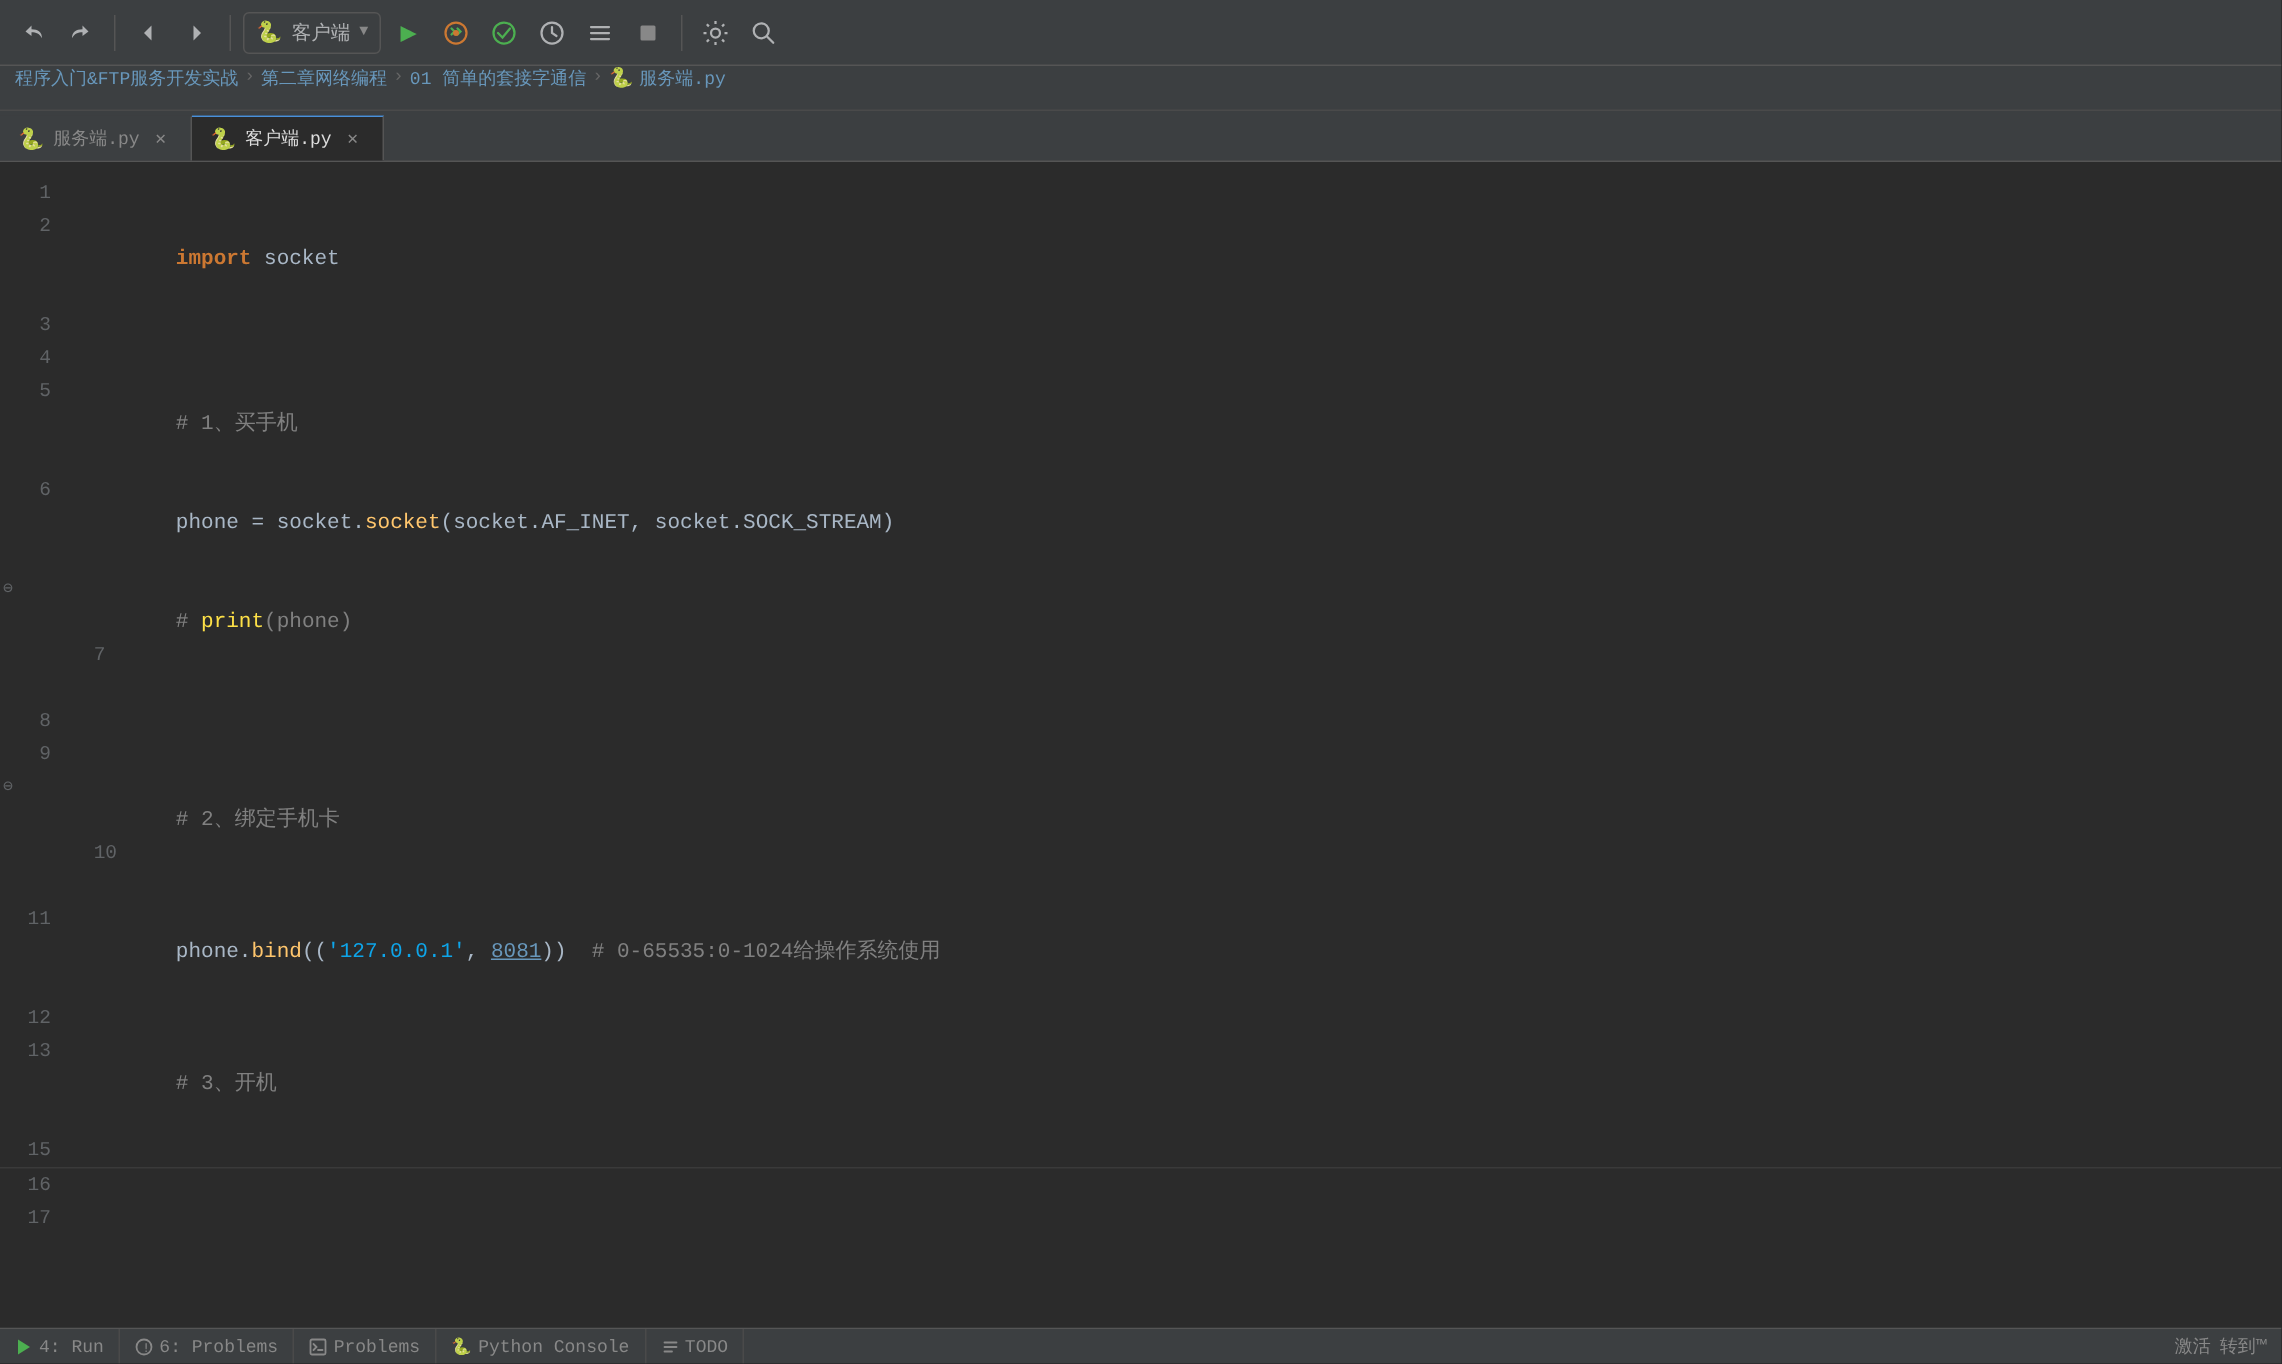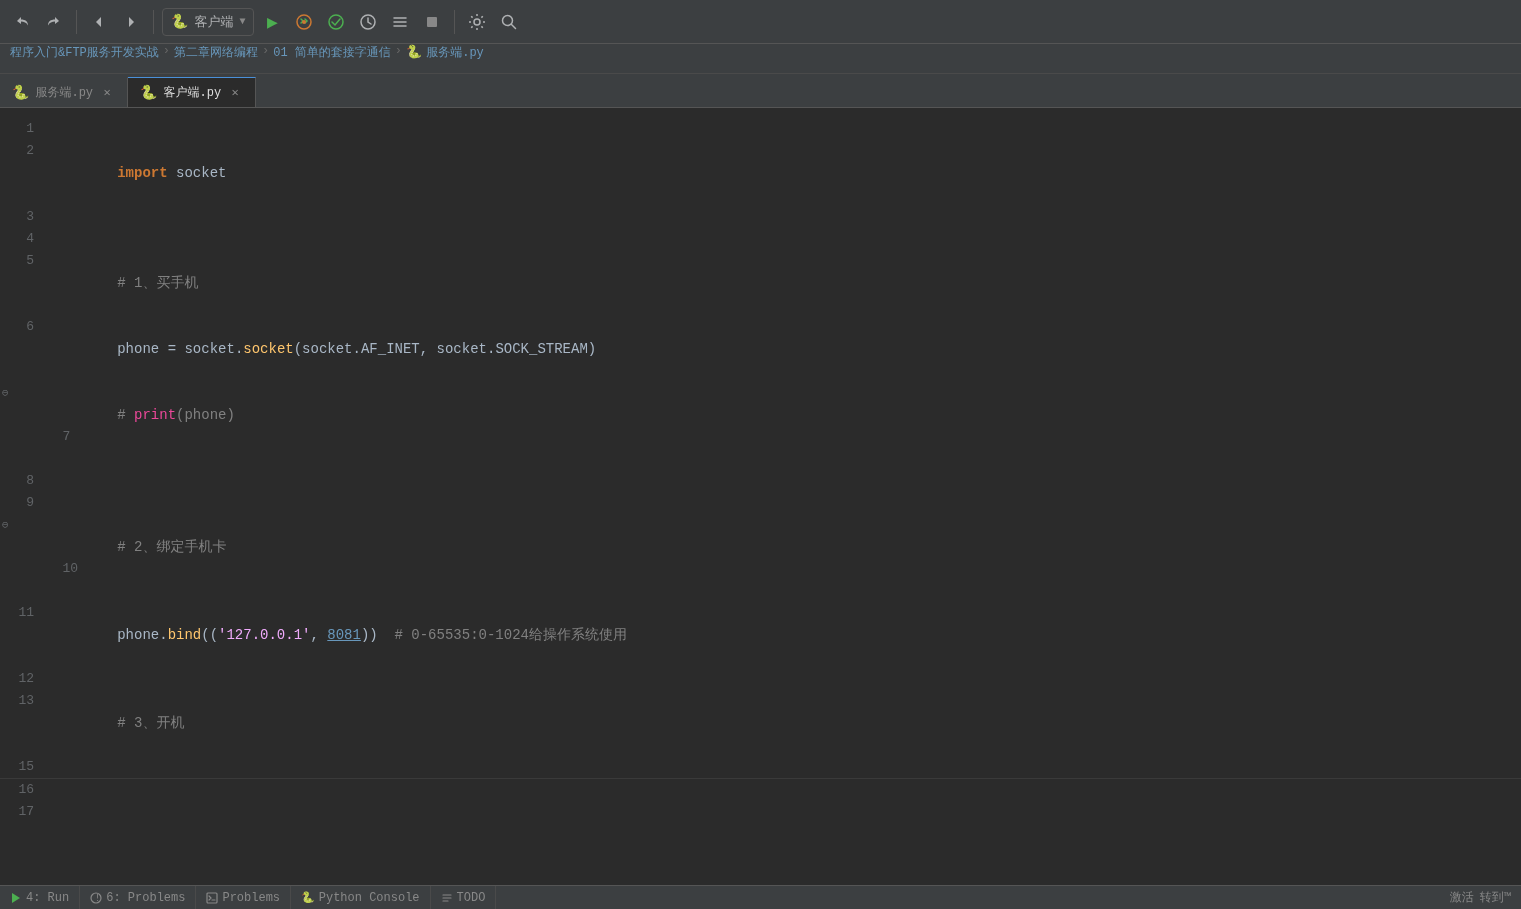--- a/index.html
+++ b/index.html
@@ -148,21 +148,21 @@
       left: 2px;
       top: 0;
       color: #606366;
       font-size: 11px;
     }
     .code-content { flex: 1; }
 
     
     .kw { color: #cc7832; font-weight: bold; } 
     .fn { color: #ffc66d; } 
-    .str { color: #f0abfc; } 
+    .str { color: #0ea5e9; } 
     .num { color: #6897bb; text-decoration: underline; } 
     .cmt { color: #808080; } 
     .var { color: #a9b7c6; }
     .punct { color: #a9b7c6; }
 
     
     .bottom-bar {
       height: 24px;
       background: #3c3f41;
       border-top: 1px solid #555;
@@ -348,21 +348,21 @@
         <span class="var">phone </span><span class="punct">= </span><span class="var">socket</span><span class="punct">.</span><span class="fn">socket</span><span class="punct">(</span><span class="var">socket</span><span class="punct">.</span><span class="var">AF_INET</span><span class="punct">, </span><span class="var">socket</span><span class="punct">.</span><span class="var">SOCK_STREAM</span><span class="punct">)</span>
       </div>
     </div>
 
     <div class="code-line">
       <div class="line-gutter">
         <span class="fold-icon">⊖</span>
         <span>7</span>
       </div>
       <div class="code-content">
-        <span class="cmt"># </span><span class="fn" style="color:#ec4899;">print</span><span class="cmt">(phone)</span>
+        <span class="cmt"># </span><span class="fn" style="color:#fde047;">print</span><span class="cmt">(phone)</span>
       </div>
     </div>
 
     <div class="code-line">
       <div class="line-gutter"><span>8</span></div>
       <div class="code-content">&nbsp;</div>
     </div>
     <div class="code-line">
       <div class="line-gutter"><span>9</span></div>
       <div class="code-content">&nbsp;</div>

